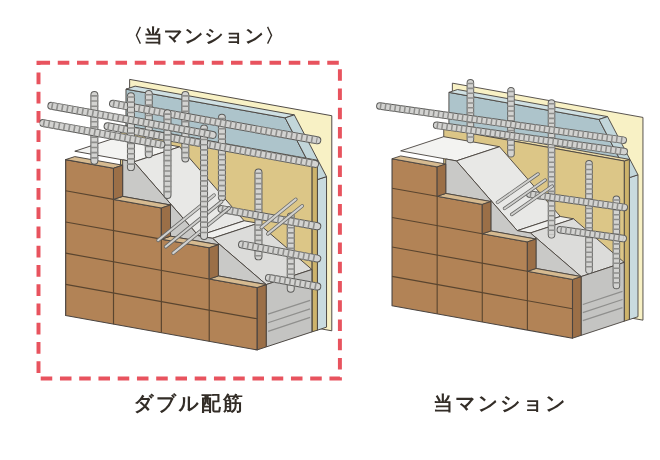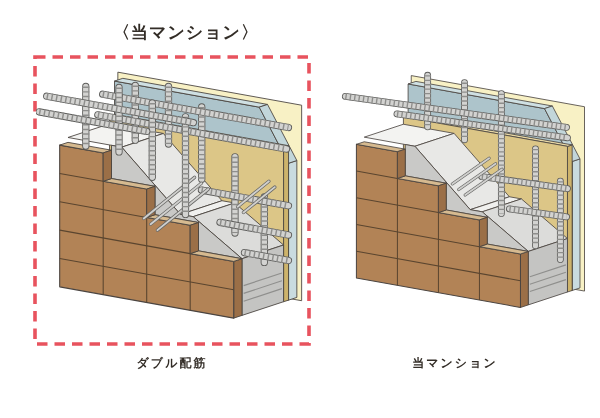--- a/index.html
+++ b/index.html
@@ -4,21 +4,21 @@
 <style>
   html,body{margin:0;padding:0;background:#ffffff;}
   body{width:600px;height:418px;position:relative;overflow:hidden;
        font-family:"Liberation Sans","DejaVu Sans",sans-serif;}
   .title{position:absolute;left:56px;top:21px;width:260px;text-align:center;
          font-size:17px;font-weight:600;letter-spacing:1px;color:#332d27;}
   .hbox{position:absolute;left:0;top:0;pointer-events:none;}
   .illus{position:absolute;}
   .illus-left{left:36px;top:62px;}
   .illus-right{left:334px;top:66px;}
-  .cap{position:absolute;top:355px;font-size:12px;font-weight:700;
+  .cap{position:absolute;top:355px;font-size:18px;font-weight:700;
        letter-spacing:2px;color:#332d27;text-align:center;}
   .cap-left{left:35px;width:274px;}
   .cap-right{left:330px;width:250px;}
   svg{display:block;}
 </style>
 </head>
 <body>
 
 <div class="title">〈当マンション〉</div>
 

